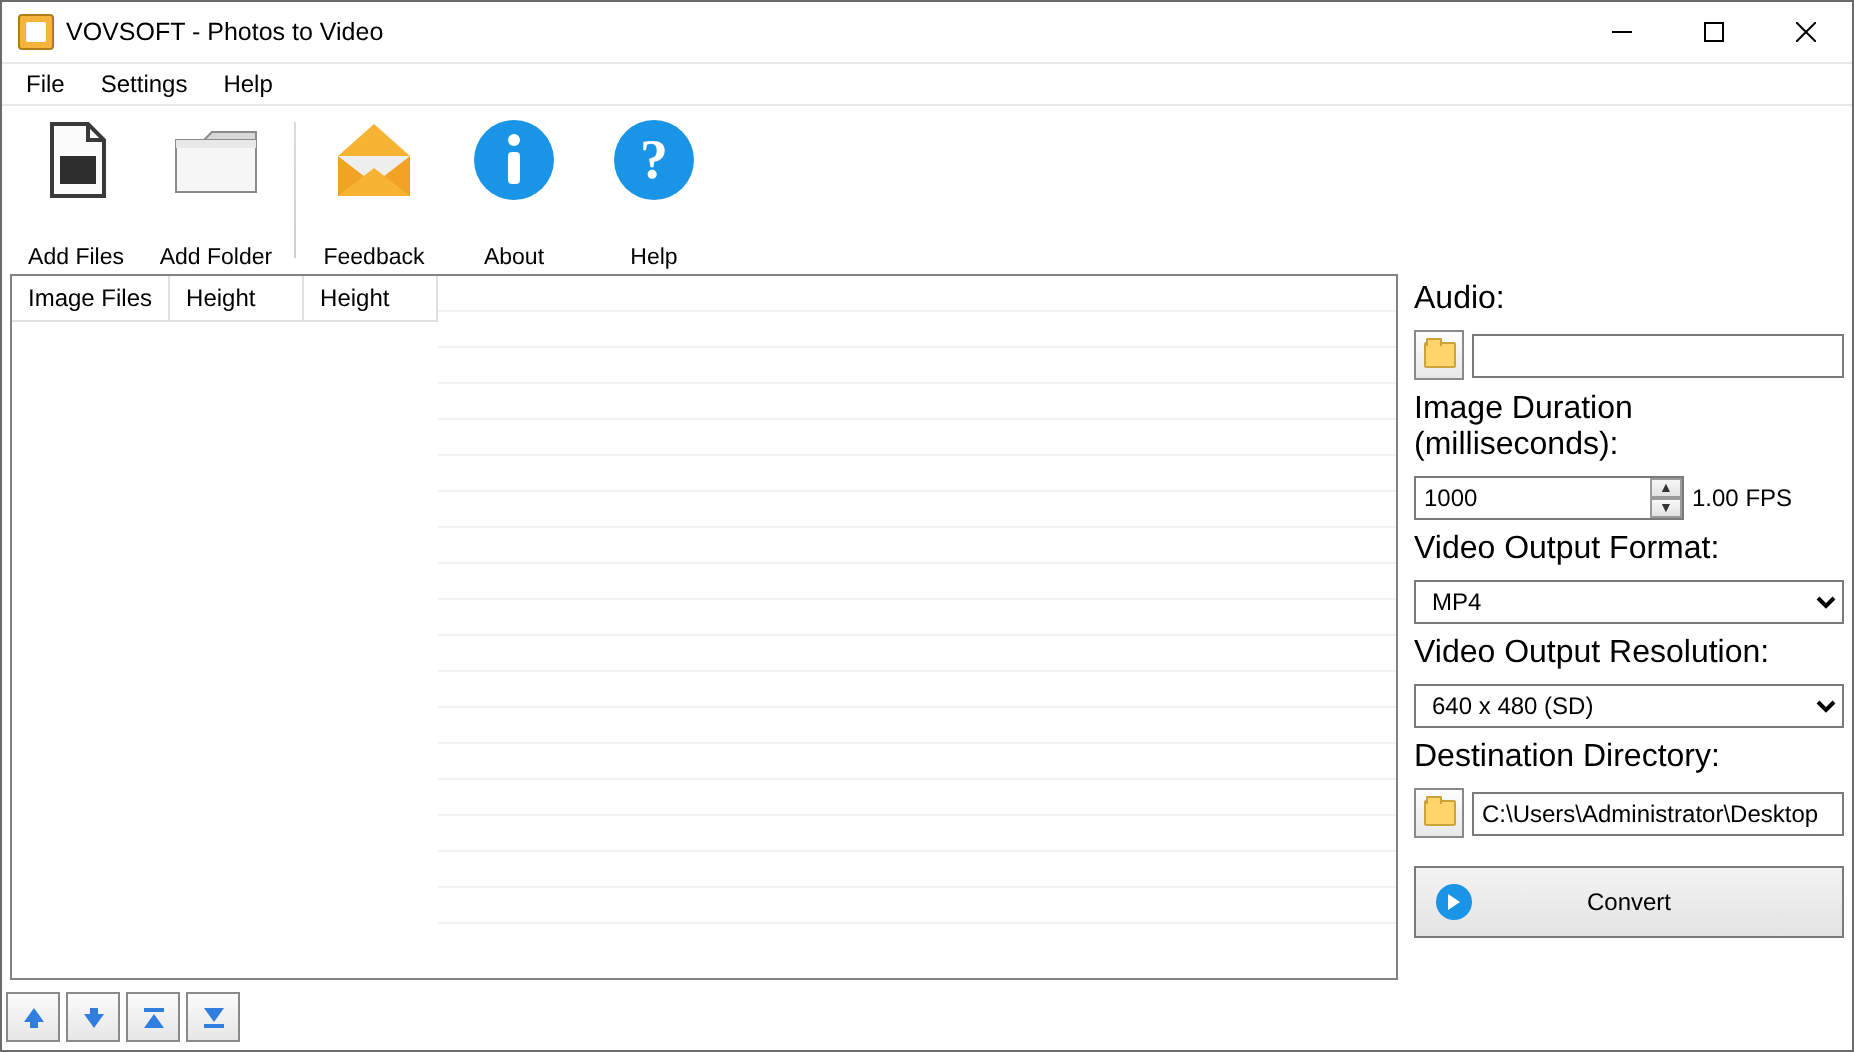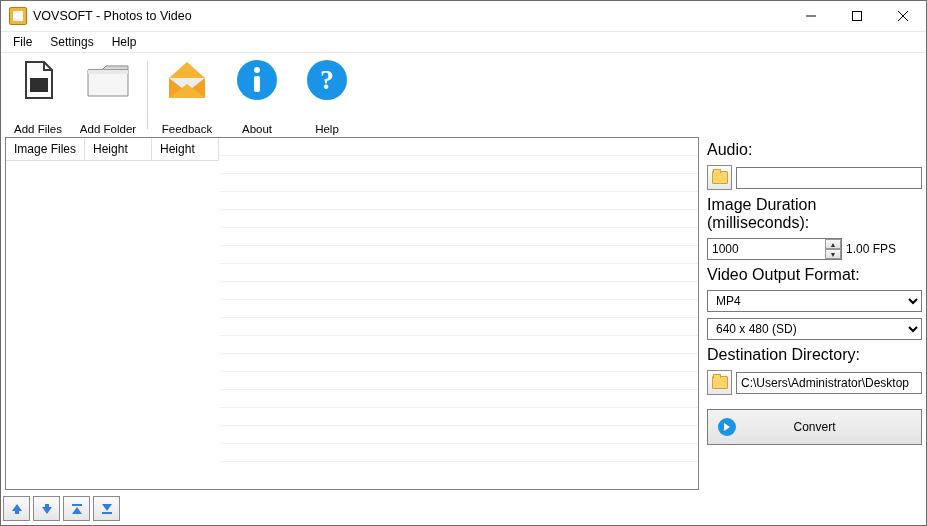--- a/index.html
+++ b/index.html
@@ -416,20 +416,21 @@
           </div>
         </div>
         <div class="fps" style="flex:1;">1.00 FPS</div>
       </div>
 
       <div class="lbl">Video Output Format:</div>
       <select class="sel">
         <option>MP4</option>
       </select>
 
+      <div class="lbl">Video Output Resolution:</div>
       <select class="sel">
         <option>640 x 480 (SD)</option>
       </select>
 
       <div class="lbl">Destination Directory:</div>
       <div class="row">
         <div class="folder-btn">
           <div class="folder-ico"></div>
         </div>
         <input class="txt" value="C:\Users\Administrator\Desktop" style="">

